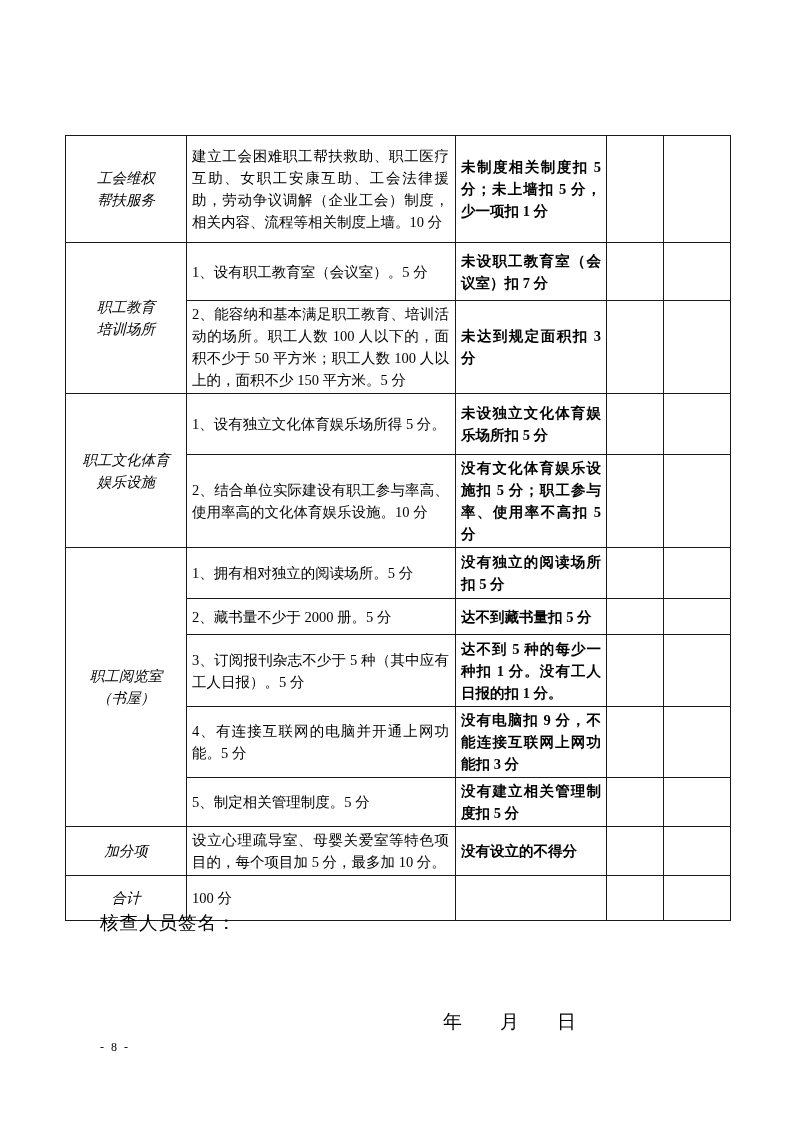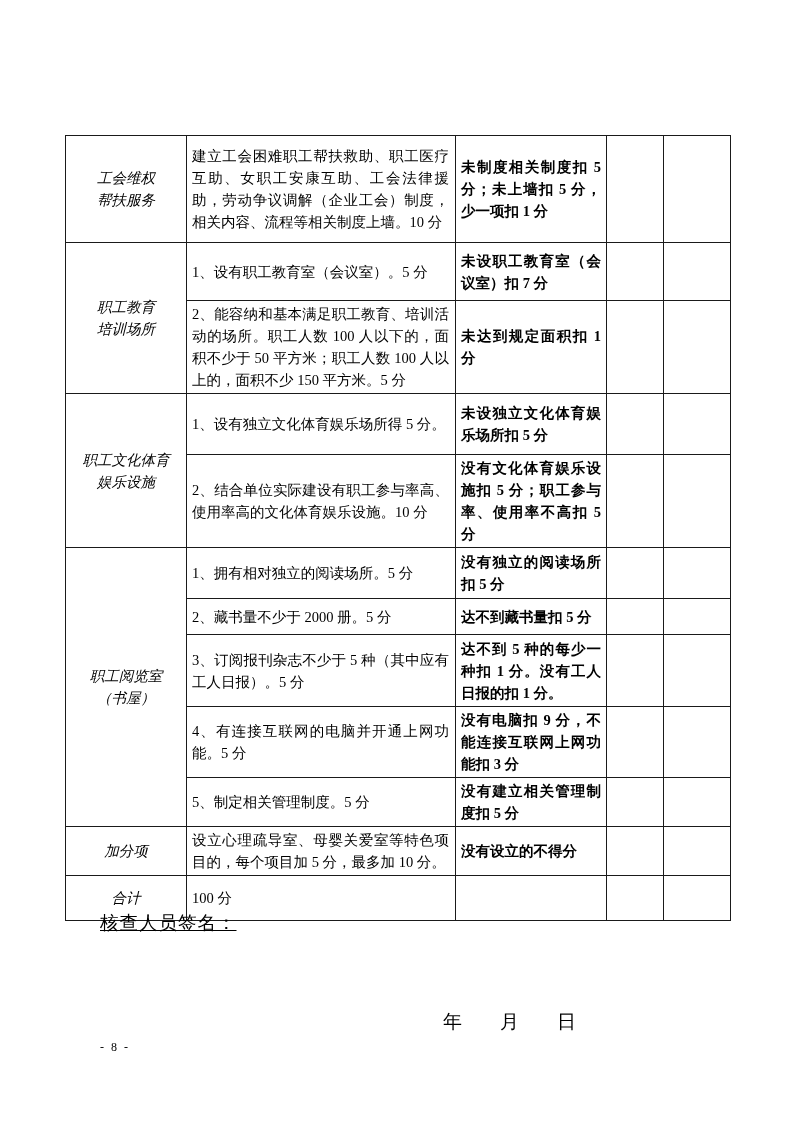--- a/index.html
+++ b/index.html
@@ -44,21 +44,20 @@
     padding: 2px 5px 2px 5px;
     font-weight: bold;
   }
   td.score, td.remark { padding: 0; }
   .sig-line {
     position: absolute;
     left: 100px;
     top: 910px;
     font-size: 18.5px;
     letter-spacing: 1px;
-    text-decoration: underline;
   }
   .date-line {
     position: absolute;
     left: 443px;
     top: 984px;
     font-size: 19px;
     margin-top: 25px;
   }
   .page-num {
     position: absolute;
@@ -95,21 +94,21 @@
     <tr style="height:58px">
       <td class="cat" rowspan="2">职工教育
 培训场所</td>
       <td class="crit">1、设有职工教育室（会议室）。5 分</td>
       <td class="ded">未设职工教育室（会议室）扣 7 分</td>
       <td class="score"></td>
       <td class="remark"></td>
     </tr>
     <tr style="height:91px">
       <td class="crit">2、能容纳和基本满足职工教育、培训活动的场所。职工人数 100 人以下的，面积不少于 50 平方米；职工人数 100 人以上的，面积不少 150 平方米。5 分</td>
-      <td class="ded">未达到规定面积扣 1 分</td>
+      <td class="ded">未达到规定面积扣 3 分</td>
       <td class="score"></td>
       <td class="remark"></td>
     </tr>
 
     <tr style="height:61px">
       <td class="cat" rowspan="2">职工文化体育
 娱乐设施</td>
       <td class="crit">1、设有独立文化体育娱乐场所得 5 分。</td>
       <td class="ded">未设独立文化体育娱乐场所扣 5 分</td>
       <td class="score"></td>

